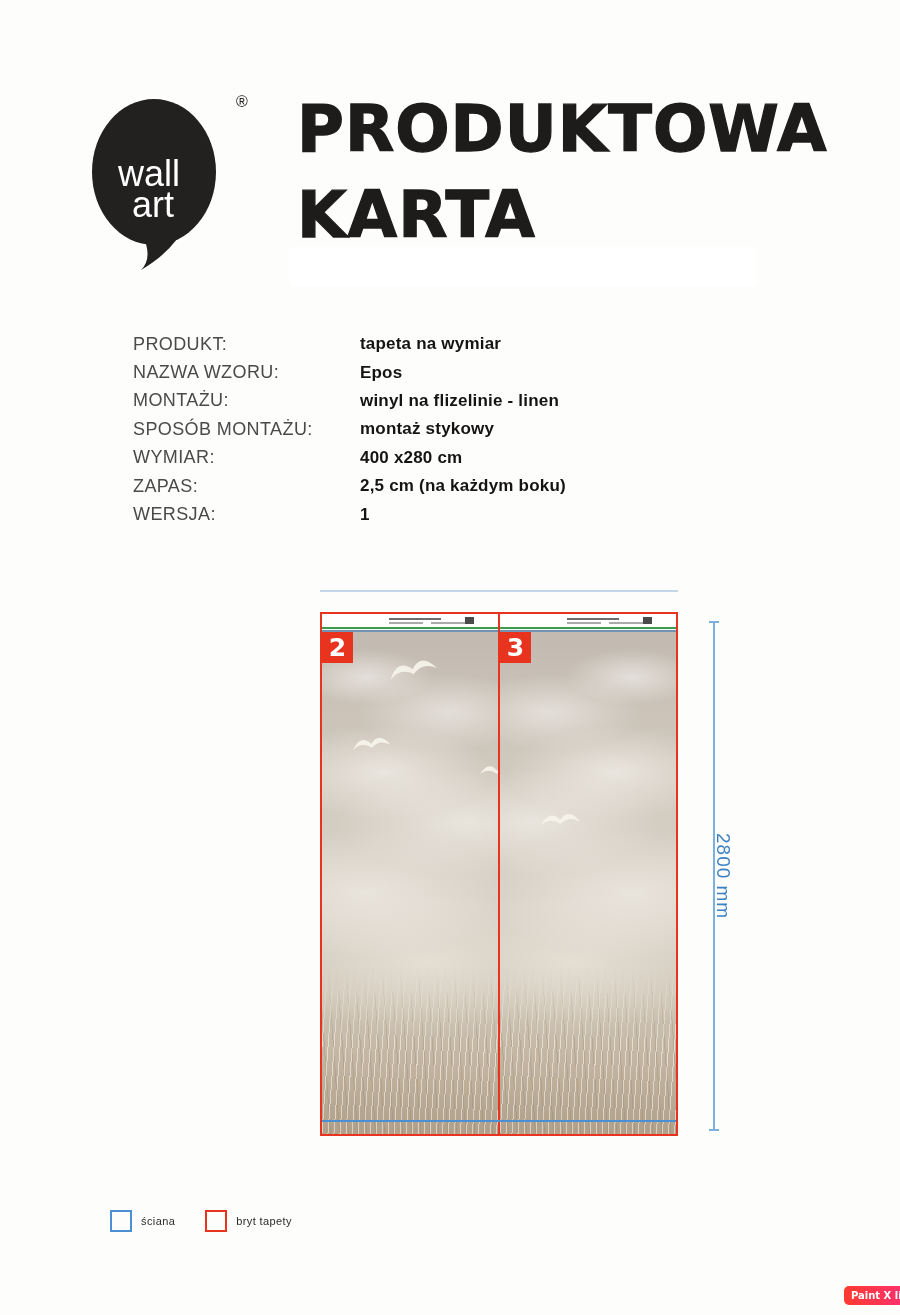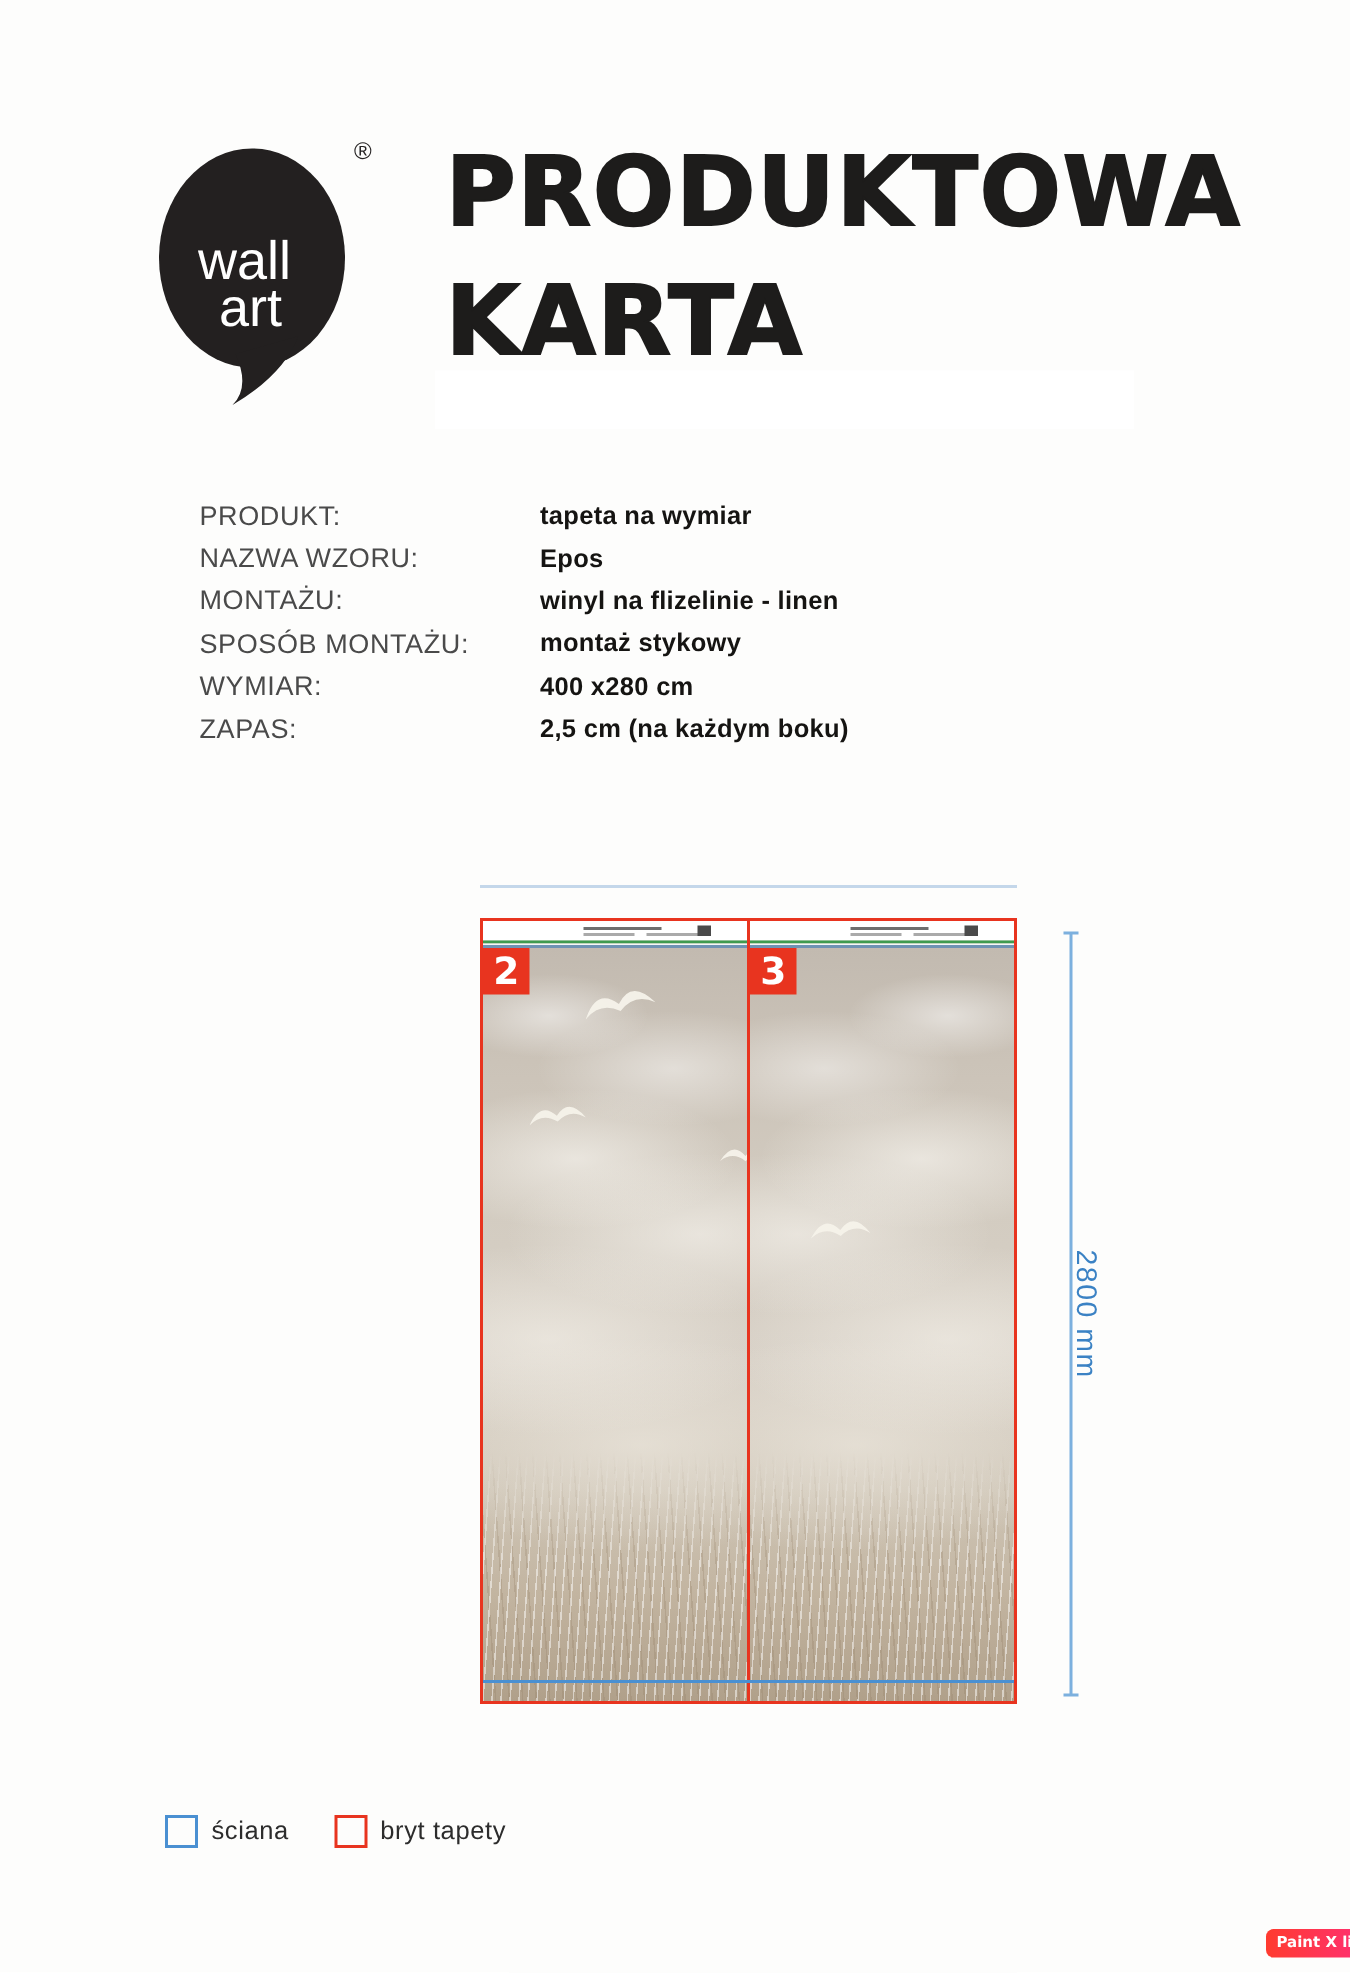--- a/index.html
+++ b/index.html
@@ -3,21 +3,21 @@
 <meta charset="utf-8">
 <style>
   html,body { margin:0; padding:0; background:#ffffff; }
   .page {
     position:relative; width:900px; height:1315px; overflow:hidden;
     background:#fdfdfc;
     font-family:"Liberation Sans", sans-serif;
   }
 
   
-  .logo-wrap { position:absolute; left:105px; top:98px; width:134px; height:174px; }
+  .logo-wrap { position:absolute; left:91px; top:98px; width:134px; height:174px; }
   .logo-reg { position:absolute; left:236px; top:93px; font-size:16px; color:#262323; }
 
   
   .title-underlay { position:absolute; left:290px; top:247px; width:466px; height:39px; background:#ffffff; }
   .title { position:absolute; left:297px; top:86px; color:#1d1c1b;
            font-family:"DejaVu Sans", sans-serif; font-weight:bold; }
   .title-line { font-size:64px; line-height:86px; letter-spacing:1px; -webkit-text-stroke:1.3px #1d1c1b; white-space:nowrap; }
 
   
   .spec { position:absolute; left:133px; top:330px; }
@@ -79,21 +79,21 @@
   .dim-height-tick-bottom { position:absolute; left:709px; top:1129px; width:10px; height:1.5px; background:#7cb0de; }
   .dim-height-label { position:absolute; left:712px; top:833px; writing-mode:vertical-rl;
                       font-size:19px; color:#3b82c4; letter-spacing:1px; white-space:nowrap; }
 
   
   .legend { position:absolute; left:110px; top:1210px; display:flex; align-items:center; }
   .legend-item { display:flex; align-items:center; margin-right:30px; }
   .swatch { width:18px; height:18px; border:2.5px solid; background:transparent; margin-right:9px; }
   .swatch-blue { border-color:#4a90d2; }
   .swatch-red  { border-color:#e8341f; }
-  .legend-label { font-size:17px; color:#2c2c2c; letter-spacing:0.4px; }
+  .legend-label { font-size:11px; color:#2c2c2c; letter-spacing:0.4px; }
 
   
   .watermark { position:absolute; left:844px; top:1286px; padding:4px 7px;
                border-radius:5px; background:linear-gradient(90deg,#ff3b2f,#ff2e7e);
                color:#ffffff; font-size:10px; font-weight:bold; white-space:nowrap;
                font-family:"DejaVu Sans",sans-serif; }
 </style>
 </head>
 <body>
 
@@ -133,20 +133,24 @@
       <span class="spec-value">montaż stykowy</span>
     </div>
     <div class="spec-row">
       <span class="spec-label">WYMIAR:</span>
       <span class="spec-value">400 x280 cm</span>
     </div>
     <div class="spec-row">
       <span class="spec-label">ZAPAS:</span>
       <span class="spec-value">2,5 cm (na każdym boku)</span>
     </div>
+    <div class="spec-row">
+      <span class="spec-label">WERSJA:</span>
+      <span class="spec-value">1</span>
+    </div>
   </div>
 
   <div class="dim-width-line"></div>
 
   <div class="panels-box">
 
     <div class="panel">
       <div class="panel-head">
         <div class="pm-bar-a"></div>
         <div class="pm-bar-b"></div>

